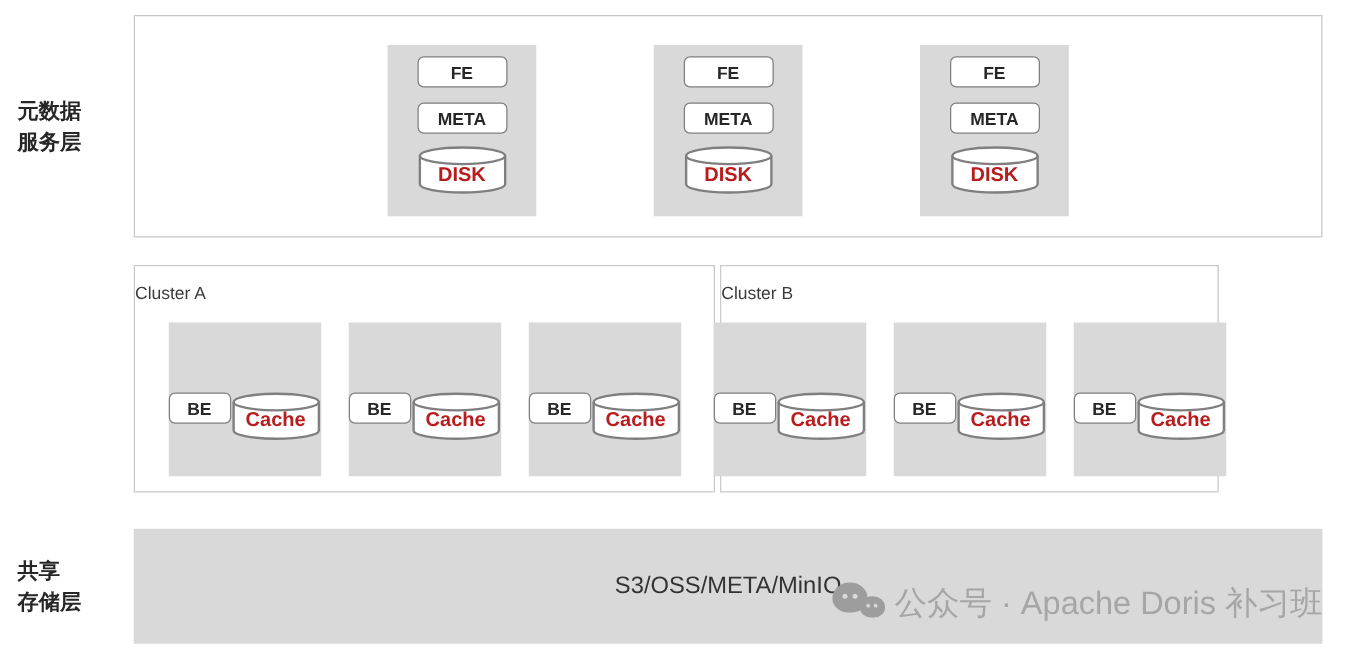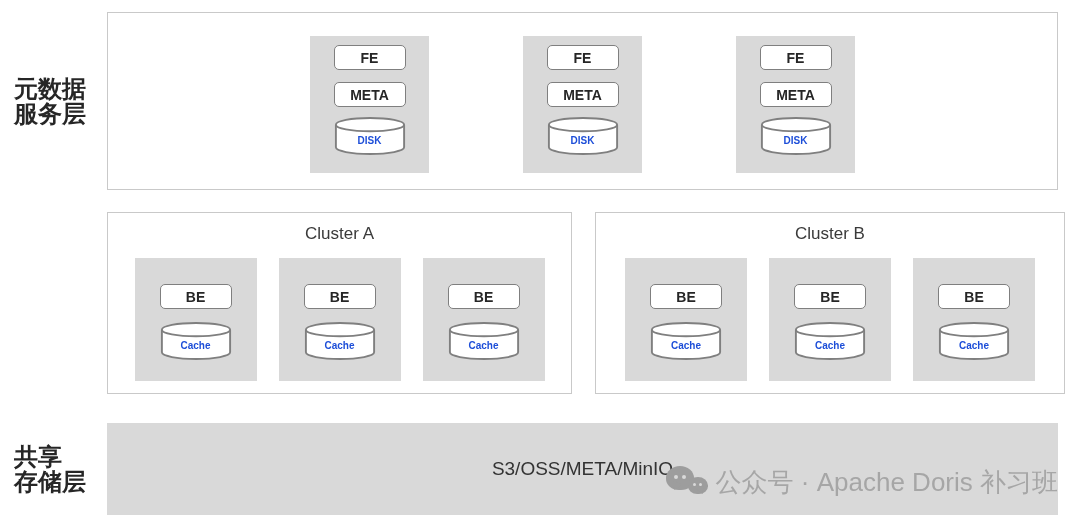--- a/index.html
+++ b/index.html
@@ -5,67 +5,67 @@
   * { margin:0; padding:0; box-sizing:border-box; }
   html,body { width:1080px; height:527px; background:#ffffff; }
   body { font-family:"Liberation Sans", sans-serif; position:relative; overflow:hidden; }
 
   .canvas { position:absolute; inset:0; }
 
   
   .layer-label {
     position:absolute; left:14px; width:88px;
     display:flex; flex-direction:column; justify-content:center;
-    font-size:24px; font-weight:600; color:#262626; line-height:25px;
+    font-size:17px; font-weight:600; color:#262626; line-height:25px;
   }
   #label-metadata { top:12px;  height:178px; }
   #label-compute  { top:212px; height:182px; }
   #label-storage  { top:423px; height:92px;  }
 
   
   .outer-box { position:absolute; background:#ffffff; border:1.5px solid #c9c9c9; }
   #metadata-box {
     left:107px; top:12px; width:951px; height:178px;
     display:flex; justify-content:center; align-items:flex-start; gap:94px;
     padding-top:23px;
   }
   #cluster-a { left:107px; top:212px; width:465px; height:182px; }
-  #cluster-b { left:595px; top:212px; width:470px; height:182px; }
-
-  .cluster-title { margin-top:8px; text-align:center; font-size:17px; line-height:26px; color:#3a3a3a; }
+  #cluster-b { left:576px; top:212px; width:399px; height:182px; }
+
+  .cluster-title { margin-top:8px; font-size:14px; line-height:26px; color:#3a3a3a; }
   .cluster-nodes { display:flex; justify-content:center; align-items:flex-start; gap:22px; margin-top:11px; }
 
   
   .meta-node {
     width:119px; height:137px; background:#d9d9d9;
     display:flex; flex-direction:column; align-items:center; padding-top:9px;
   }
   .compute-node {
     width:122px; height:123px; background:#d9d9d9;
-    display:flex; flex-direction:column; align-items:center; padding-top:26px;
+    display:flex; flex-direction:row; align-items:center; padding-top:26px;
   }
 
   
   .chip {
     width:72px; height:25px; background:#ffffff;
     border:1.5px solid #7f7f7f; border-radius:5px;
     display:flex; align-items:center; justify-content:center;
     font-size:14px; font-weight:600; color:#262626;
   }
   .meta-node .chip { margin-bottom:12px; }
   .meta-node .chip:nth-child(2) { margin-bottom:9px; }
   .compute-node .chip { margin-bottom:12px; }
 
   
   .cylinder { position:relative; width:72px; height:40px; }
   .cylinder svg { width:72px; height:40px; display:block; }
   .cyl-label {
     position:absolute; left:0; right:0; top:10px; bottom:1px;
     display:flex; align-items:center; justify-content:center;
-    font-size:10px; font-weight:600; color:#1d4ed8;
+    font-size:16px; font-weight:600; color:#b91c1c;
   }
 
   
   #storage-box {
     position:absolute; left:107px; top:423px; width:951px; height:92px;
     background:#d9d9d9; display:flex; align-items:center; justify-content:center;
   }
   .storage-text { font-size:19px; color:#333333; }
 
   

